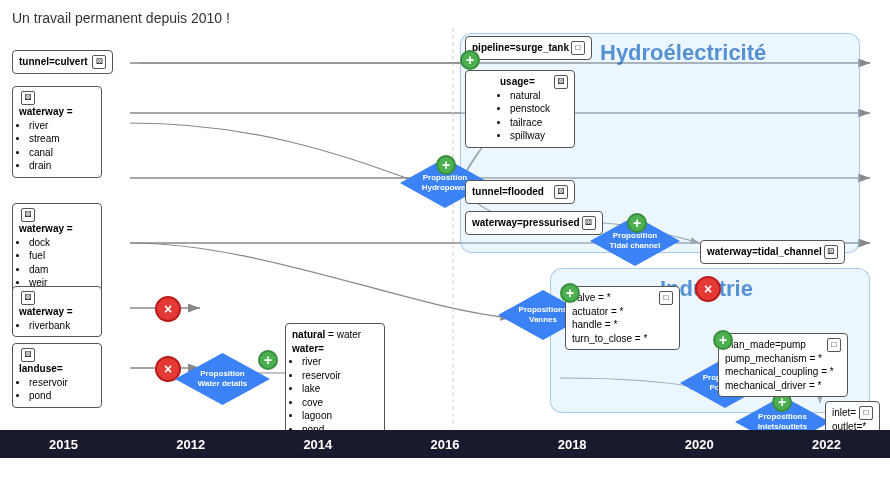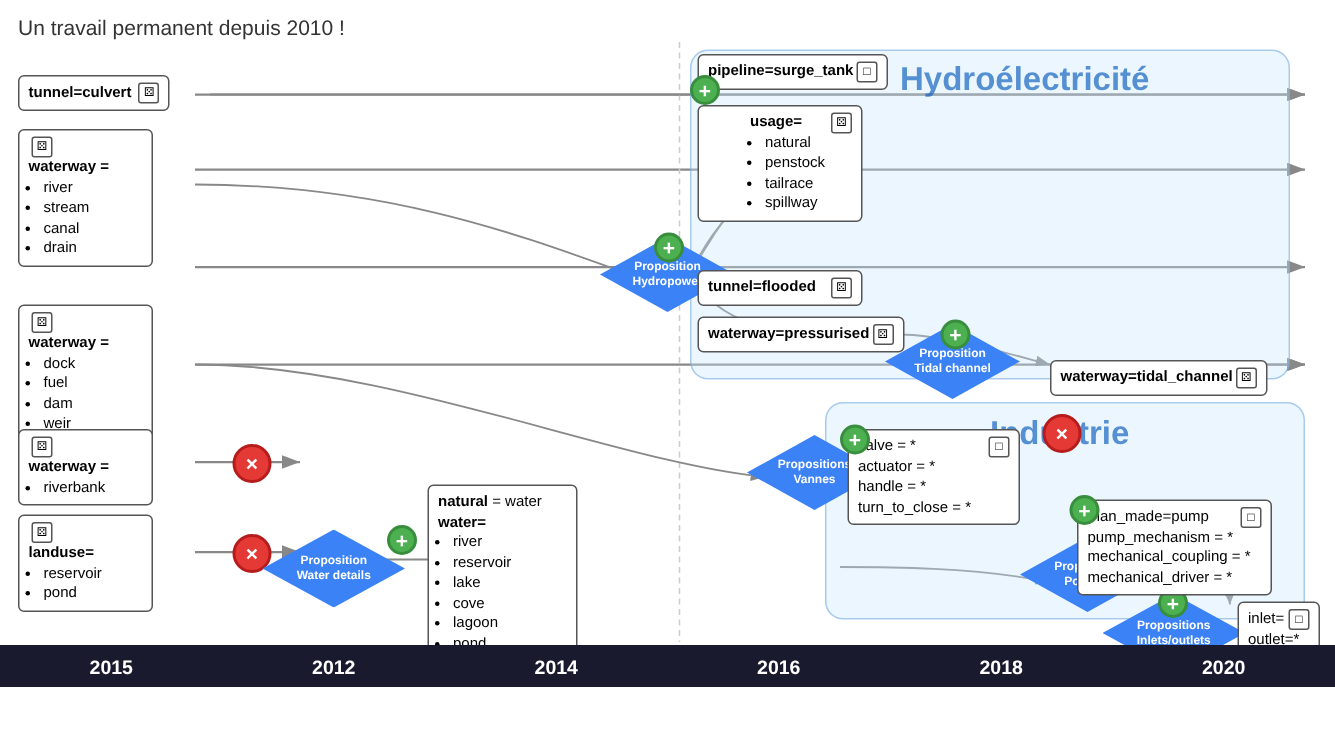--- a/index.html
+++ b/index.html
@@ -415,15 +415,16 @@
     <div>outlet=*</div>
   </div>
 
   <div class="timeline">
     <div class="timeline-label">2015</div>
     <div class="timeline-label">2012</div>
     <div class="timeline-label">2014</div>
     <div class="timeline-label">2016</div>
     <div class="timeline-label">2018</div>
     <div class="timeline-label">2020</div>
+    <div class="timeline-label">2022</div>
   </div>
 
 </div>
 
 </body></html>

